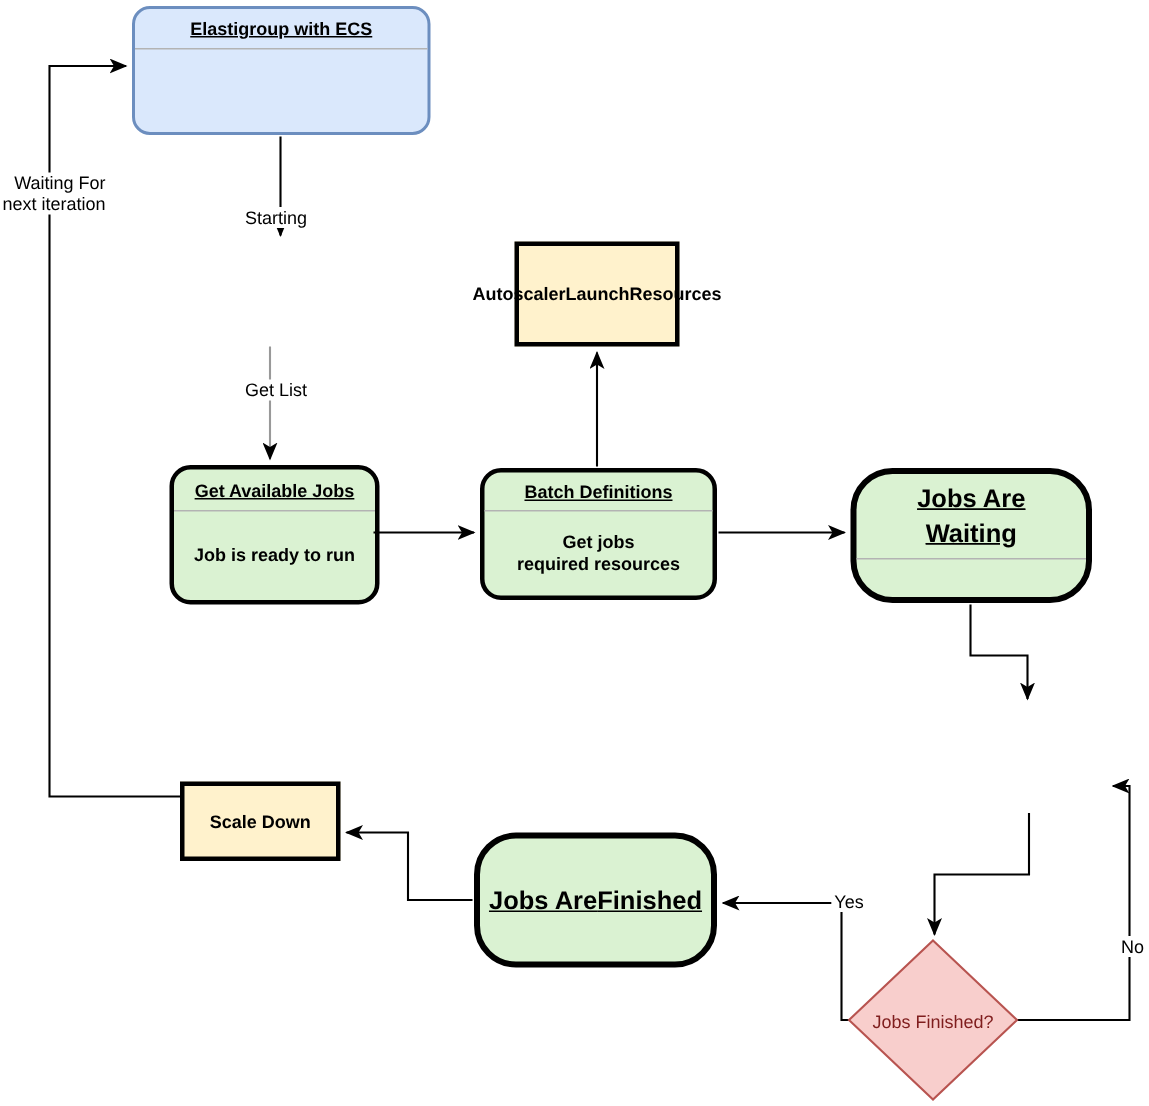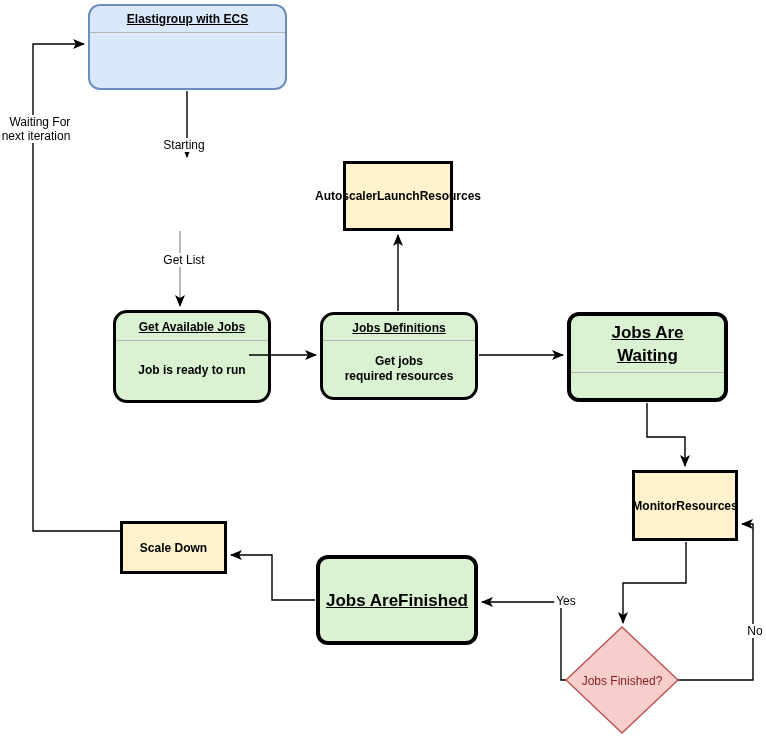--- a/index.html
+++ b/index.html
@@ -28,21 +28,21 @@
     border:2px solid var(--blue-stroke);
     border-radius:12px;
   }
   .green {
     background:var(--green-fill);
     border:3px solid var(--node-stroke);
     border-radius:14px;
   }
   .green.big {
     border-width:4px;
-    border-radius:12px;
+    border-radius:28px;
   }
   .node-header {
     display:flex;
     flex-direction:column;
     align-items:center;
     justify-content:center;
     border-bottom:1px solid var(--divider-gray);
     font-size:12px;
     text-decoration:underline;
     text-align:right;
@@ -120,47 +120,41 @@
 
 
   <div class="node yellow" style="left:343px; top:161px; width:110px; height:70px;">
     <div class="center-label">
       <span>Autoscaler</span>
       <span>Launch</span>
       <span>Resources</span>
     </div>
   </div>
 
-  <div class="node green" style="left:113px; top:310px; width:158px; height:93px;">
+  <div class="node green" style="left:113px; top:310px; width:140px; height:93px;">
     <div class="node-header" style="height:27px;">Get Available Jobs</div>
     <div class="node-body">Job is ready to run</div>
   </div>
 
   <div class="node green" style="left:320px; top:312px; width:158px; height:88px;">
-    <div class="node-header" style="height:25px;">Jobs Definitions</div>
+    <div class="node-header" style="height:25px;">Batch Definitions</div>
     <div class="node-body">
       <span>Get jobs</span>
       <span>required resources</span>
     </div>
   </div>
 
   <div class="node green big" style="left:567px; top:312px; width:161px; height:90px;">
     <div class="node-header" style="height:56px;">
       <span class="big-title">Jobs Are</span>
       <span class="big-title">Waiting</span>
     </div>
     <div class="node-body"></div>
   </div>
 
-  <div class="node yellow" style="left:632px; top:470px; width:106px; height:71px;">
-    <div class="center-label">
-      <span>Monitor</span>
-      <span>Resources</span>
-    </div>
-  </div>
 
   <div class="node yellow" style="left:120px; top:521px; width:107px; height:53px;">
     <div class="center-label">Scale Down</div>
   </div>
 
   <div class="node green big" style="left:316px; top:555px; width:162px; height:90px;">
     <div class="center-label">
       <span class="big-title">Jobs Are</span>
       <span class="big-title">Finished</span>
     </div>

